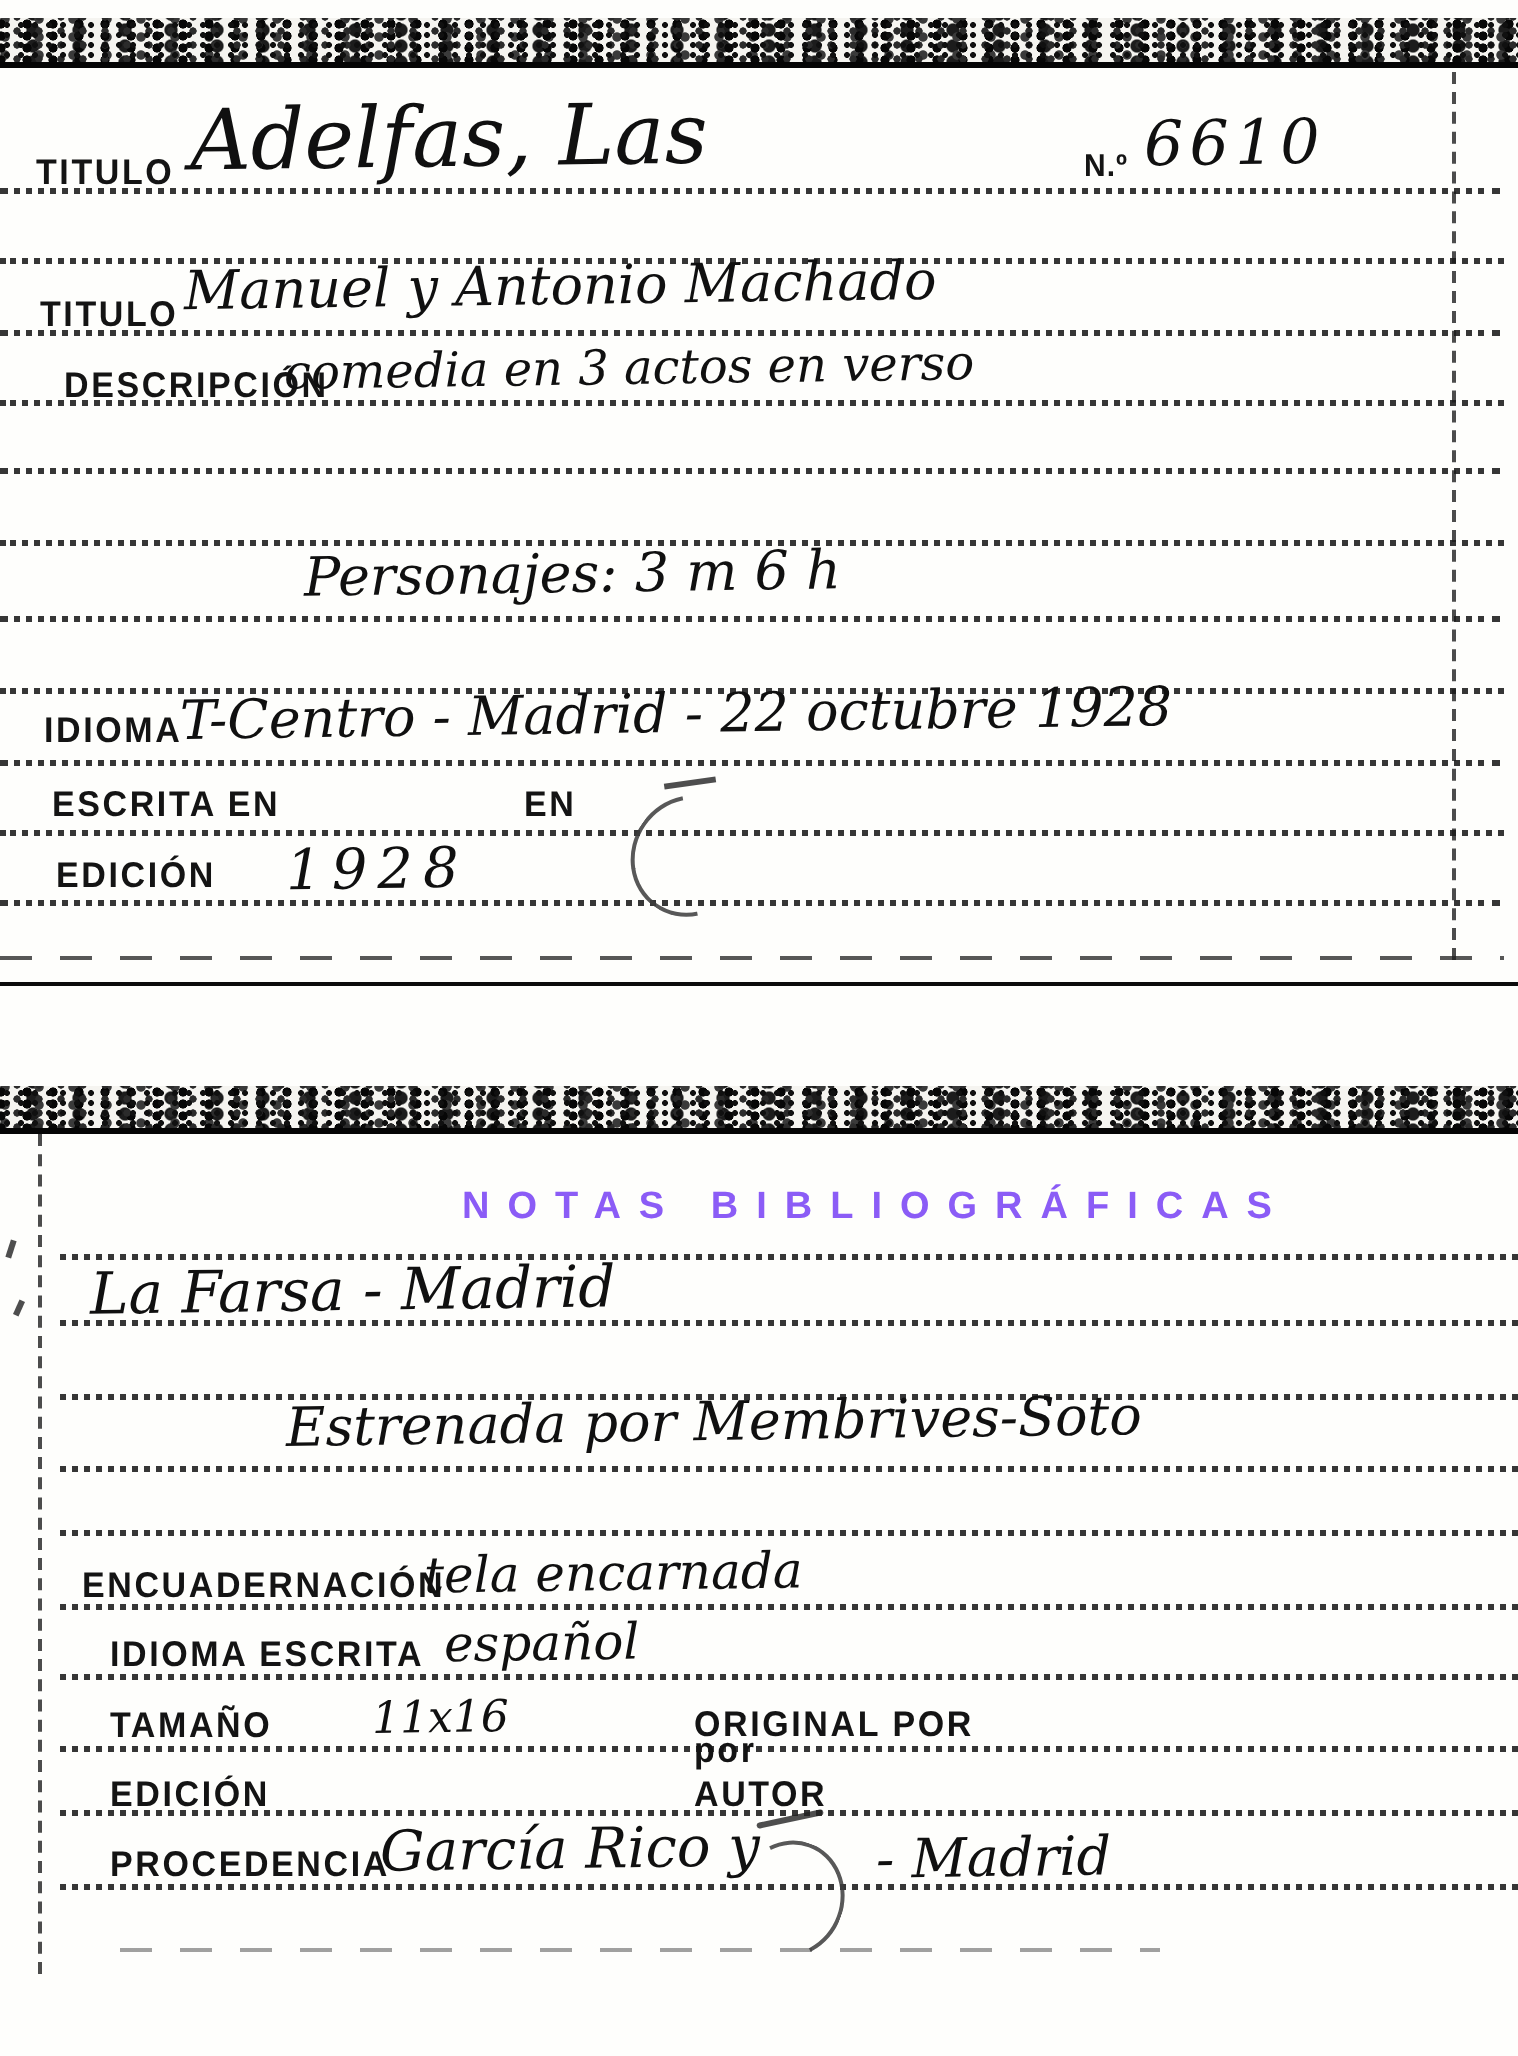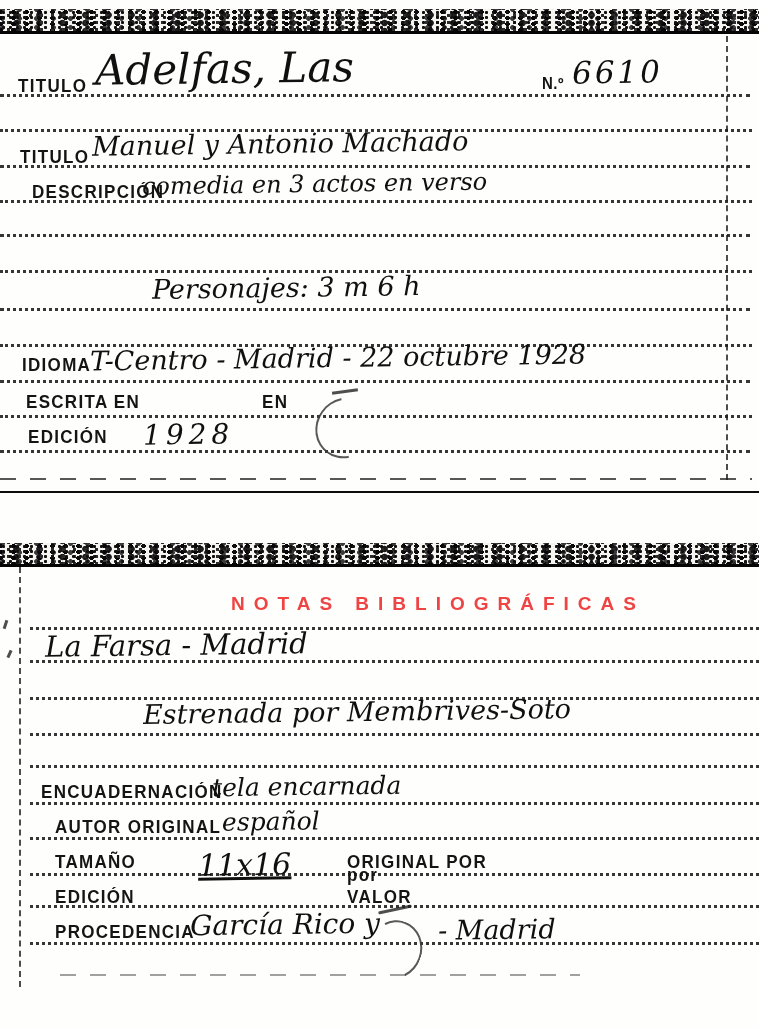--- a/index.html
+++ b/index.html
@@ -43,21 +43,21 @@
   }
   .label.small { font-size:15px; letter-spacing:.5px; }
   .hw {
     position:absolute; white-space:nowrap;
     font-family:"DejaVu Serif", serif; font-style:italic;
     color:#101010; transform:rotate(-0.8deg);
   }
   .header-caps {
     position:absolute; white-space:nowrap;
     font-family:"Liberation Sans", sans-serif;
-    font-weight:700; font-size:19px; letter-spacing:9px; color:#ef4444;
+    font-weight:700; font-size:19px; letter-spacing:9px; color:#8b5cf6;
   }
   .smudge {
     position:absolute; border:2px solid #3c3c3c; border-radius:50%;
     border-right-color:transparent; border-top-color:transparent;
     transform:rotate(35deg); opacity:.85;
   }
   .stray { position:absolute; background:#222; opacity:.8; }
 </style>
 </head>
 <body>
@@ -129,30 +129,30 @@
 
     <div class="stray" style="left:4px; top:620px; width:3px; height:9px; transform:rotate(18deg);"></div>
     <div class="stray" style="left:8px; top:650px; width:3px; height:8px; transform:rotate(24deg);"></div>
 
     <div class="hw" style="left:45px; top:628px; font-size:29px;">La Farsa - Madrid</div>
     <div class="hw" style="left:143px; top:696px; font-size:27px;">Estrenada por Membrives-Soto</div>
 
     <div class="label" style="left:41px; top:783px;text-align:center;">ENCUADERNACIÓN</div>
     <div class="hw" style="left:212px; top:772px; font-size:25px;">tela encarnada</div>
 
-    <div class="label" style="left:55px; top:818px;">AUTOR ORIGINAL</div>
+    <div class="label" style="left:55px; top:818px;">IDIOMA ESCRITA</div>
     <div class="hw" style="left:222px; top:807px; font-size:25px;">español</div>
     <div class="label" style="left:347px; top:818px; text-transform:none;margin-top:48px;">por</div>
 
     <div class="label" style="left:55px; top:853px;">TAMAÑO</div>
-    <div class="hw" style="left:198px; top:847px; font-size:30px;text-decoration:underline;">11x16</div>
+    <div class="hw" style="left:186px; top:847px; font-size:22px;">11x16</div>
     <div class="label" style="left:347px; top:853px;">ORIGINAL POR</div>
 
     <div class="label" style="left:55px; top:888px;">EDICIÓN</div>
-    <div class="label" style="left:347px; top:888px;">VALOR</div>
+    <div class="label" style="left:347px; top:888px;">AUTOR</div>
 
     <div class="label" style="left:55px; top:923px;">PROCEDENCIA</div>
     <div class="hw" style="left:190px; top:908px; font-size:28px;">García Rico y</div>
     <div class="smudge" style="left:368px; top:920px; width:50px; height:55px; transform:rotate(200deg);"></div>
     <div class="stray" style="left:378px; top:908px; width:34px; height:3px; transform:rotate(-12deg); border-radius:2px;"></div>
     <div class="hw" style="left:438px; top:914px; font-size:27px;">- Madrid</div>
   </div>
 
 </div>
 

